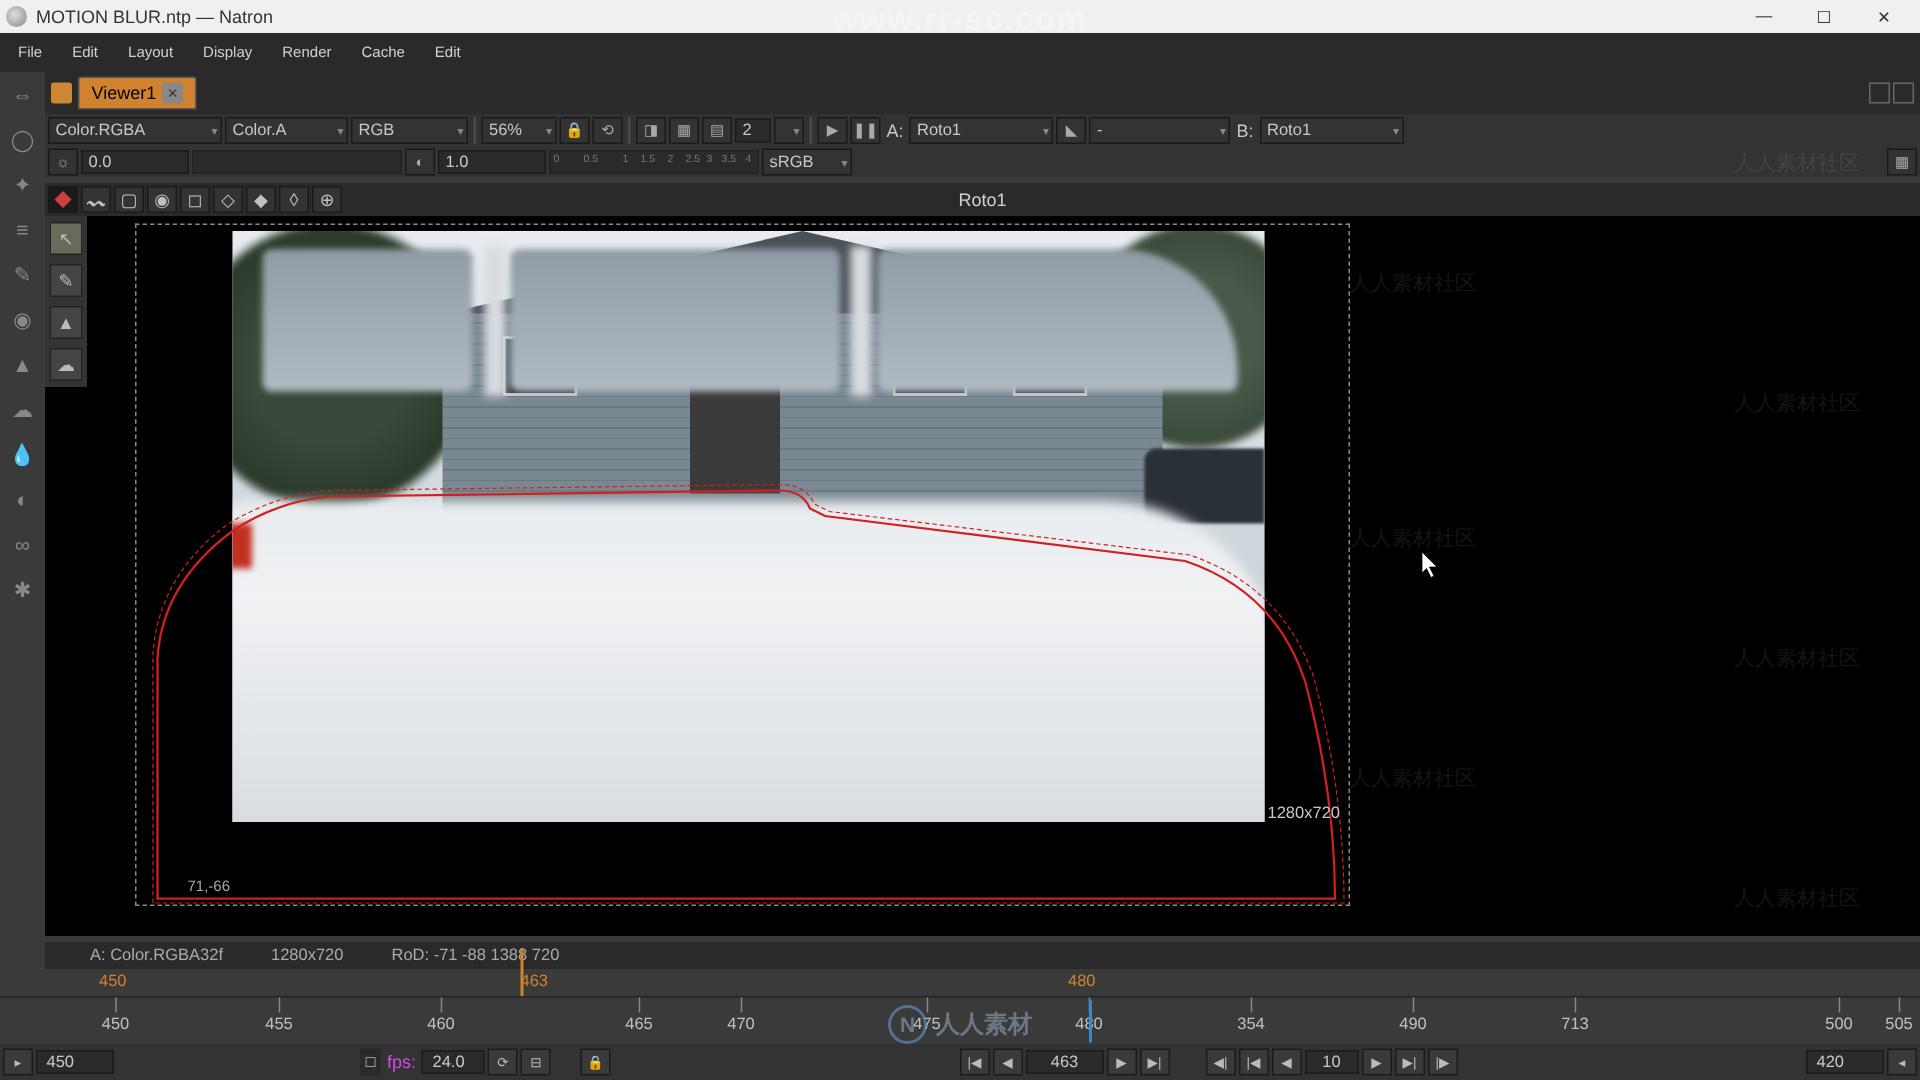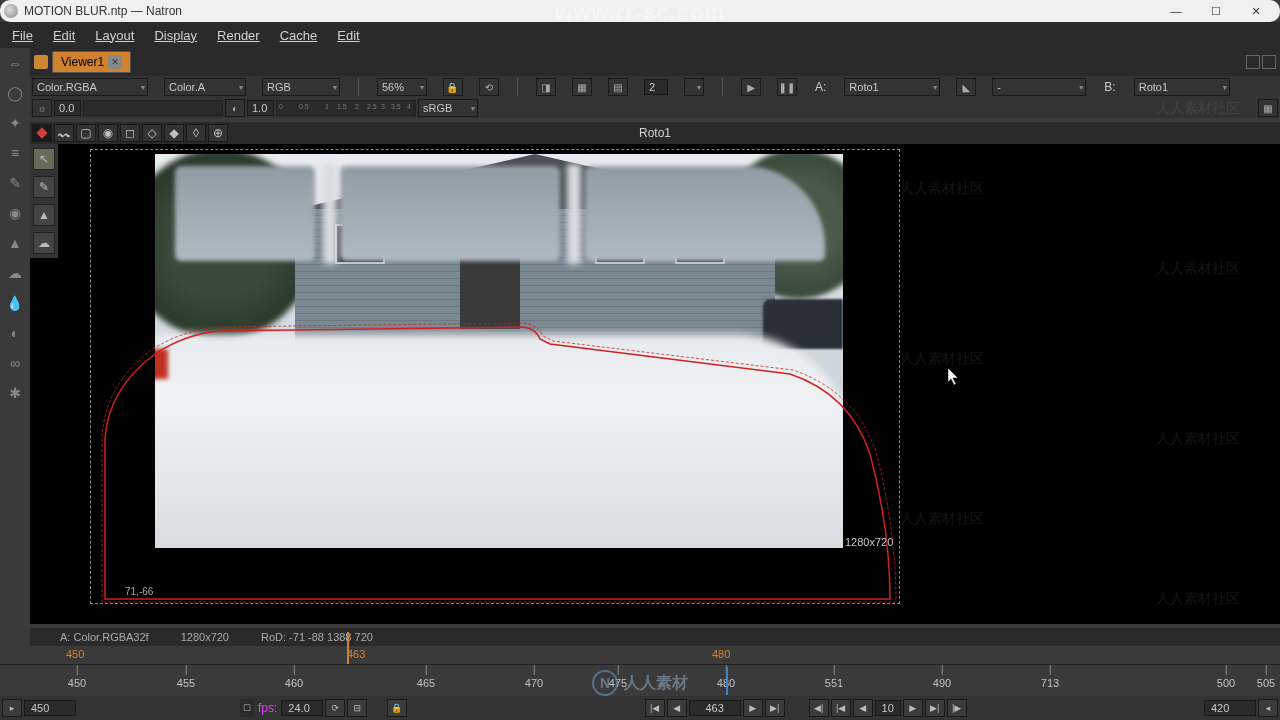--- a/index.html
+++ b/index.html
@@ -1,50 +1,50 @@
 <!DOCTYPE html>
 <html><head>
 <meta charset="utf-8">
 <style>
 * { margin: 0; padding: 0; box-sizing: border-box; font-family: "Segoe UI", Arial, sans-serif; }
 body { background: #3a3a3a; color: #c0c0c0; font-size: 12px; width: 1280px; height: 720px; overflow: hidden; position: relative; }
 
 
-.titlebar { height: 22px; background: #f0f0f0; display: flex; align-items: center; padding: 0 4px; color: #333; border-radius: 10px; }
+.titlebar { height: 22px; background: #f0f0f0; display: flex; align-items: center; padding: 0 4px; color: #333; }
 .titlebar .app-icon { width: 14px; height: 14px; border-radius: 50%; background: radial-gradient(circle at 40% 40%, #ddd, #888); margin-right: 6px; }
 .titlebar .title-text { flex: 1; font-size: 12px; }
 .win-controls { display: flex; gap: 0; }
 .win-btn { width: 40px; height: 22px; display: flex; align-items: center; justify-content: center; font-size: 11px; color: #333; }
 
 
 .menubar { height: 26px; background: #2a2a2a; display: flex; align-items: center; padding: 0 4px; gap: 4px; }
-.menubar .menu-item { padding: 4px 8px; color: #d0d0d0; font-size: 13px; text-decoration: underline; }
+.menubar .menu-item { padding: 4px 8px; color: #d0d0d0; font-size: 10px; }
 
 
 .sidebar-tools { position: absolute; left: 0; top: 48px; width: 30px; background: #3a3a3a; height: 400px; display: flex; flex-direction: column; gap: 8px; padding: 4px 2px; align-items: center; }
 .tool-icon { width: 22px; height: 22px; border-radius: 3px; display: flex; align-items: center; justify-content: center; font-size: 14px; color: #888; }
 
 
 .tabrow { position: absolute; left: 30px; top: 48px; right: 0; height: 28px; background: #2a2a2a; display: flex; align-items: center; padding: 0 4px; }
 .tab { background: #d0822f; color: #000; padding: 3px 8px 3px 8px; font-size: 12px; border-radius: 2px 2px 0 0; display: flex; align-items: center; gap: 4px; border: 1px solid #555; }
 .tab .close-x { width: 14px; height: 14px; background: #888; border-radius: 2px; display: flex; align-items: center; justify-content: center; font-size: 9px; color: #333; }
 .tab-leading { width: 14px; height: 14px; background: #cc8833; border-radius: 2px; margin-right: 4px; }
 .tabrow-right { margin-left: auto; display: flex; gap: 2px; }
 .tabrow-right .sq { width: 14px; height: 14px; border: 1px solid #666; }
 
 
-.viewer-bar1 { position: absolute; left: 30px; top: 76px; right: 0; height: 22px; background: #333; display: flex; align-items: center; gap: 16px; padding: 0 2px; }
+.viewer-bar1 { position: absolute; left: 30px; top: 76px; right: 0; height: 22px; background: #333; display: flex; align-items: center; gap: 2px; padding: 0 2px; }
 .dropdown { background: #333; border: 1px solid #1a1a1a; height: 18px; padding: 0 14px 0 4px; color: #c8c8c8; font-size: 11px; display: flex; align-items: center; position: relative; }
 .dropdown::after { content: "▾"; position: absolute; right: 2px; font-size: 8px; color: #888; }
 .vbtn { width: 20px; height: 18px; border: 1px solid #1a1a1a; background: #333; display: flex; align-items: center; justify-content: center; font-size: 10px; color: #aaa; }
 .vsep { width: 1px; height: 18px; background: #555; margin: 0 2px; }
 
 
 .viewer-bar2 { position: absolute; left: 30px; top: 98px; right: 0; height: 20px; background: #333; display: flex; align-items: center; gap: 2px; padding: 0 2px; }
-.numfield { background: #2a2a2a; border: 1px solid #1a1a1a; color: #c8c8c8; height: 16px; padding: 0 4px; font-size: 11px; width: 27px; display: flex; align-items: center; }
+.numfield { background: #2a2a2a; border: 1px solid #1a1a1a; color: #c8c8c8; height: 16px; padding: 0 4px; font-size: 11px; width: 72px; display: flex; align-items: center; }
 .ruler-mini { flex: 0 0 140px; height: 16px; border: 1px solid #222; background: #2a2a2a; position: relative; font-size: 7px; color: #777; }
 
 
 .roto-toolbar { position: absolute; left: 30px; top: 122px; right: 0; height: 22px; background: #2a2a2a; display: flex; align-items: center; justify-content: center; gap: 2px; padding: 0 2px; }
 .roto-tools-left { position: absolute; left: 2px; display: flex; gap: 2px; }
 .roto-tool { width: 20px; height: 18px; border: 1px solid #1a1a1a; background: #333; display: flex; align-items: center; justify-content: center; }
 .roto-tool.active { background: #1a1a1a; }
 .roto-title { color: #d0d0d0; font-size: 12px; }
 
 
@@ -277,24 +277,24 @@
     </div>
   <div class="tl-marker" id="tl-playhead" style="left: 347px;"></div>
 </div>
 
 <div class="timeline-ruler">
   <div id="tl-ticks">
       <div class="tl-tick" style="left: 77px;">450</div>
       <div class="tl-tick" style="left: 186px;">455</div>
       <div class="tl-tick" style="left: 294px;">460</div>
       <div class="tl-tick" style="left: 426px;">465</div>
-      <div class="tl-tick" style="left: 534px;">470</div>
+      <div class="tl-tick" style="left: 494px;">470</div>
       <div class="tl-tick" style="left: 618px;">475</div>
       <div class="tl-tick" style="left: 726px;">480</div>
-      <div class="tl-tick" style="left: 834px;">551</div>
+      <div class="tl-tick" style="left: 834px;">354</div>
       <div class="tl-tick" style="left: 942px;">490</div>
       <div class="tl-tick" style="left: 1050px;">713</div>
       <div class="tl-tick" style="left: 1226px;">500</div>
       <div class="tl-tick" style="left: 1266px;">505</div>
     </div>
   <div class="tl-marker-blue" id="tl-blue" style="left: 726px;"></div>
 </div>
 
 <div class="playbar">
   <div class="play-btn">▸</div>
@@ -310,21 +310,21 @@
   <div style="flex:1"></div>
   <div class="play-btn">|◀</div>
   <div class="play-btn">◀</div>
   <div class="frame-field" style="width:52px;text-align:center;justify-content:center">463</div>
   <div class="play-btn">▶</div>
   <div class="play-btn">▶|</div>
   <div style="width:20px"></div>
   <div class="play-btn">◀|</div>
   <div class="play-btn">|◀</div>
   <div class="play-btn">◀</div>
-  <div class="frame-field" style="width:26px;text-align:center;justify-content:center">10</div>
+  <div class="frame-field" style="width:36px;text-align:center;justify-content:center">10</div>
   <div class="play-btn">▶</div>
   <div class="play-btn">▶|</div>
   <div class="play-btn">|▶</div>
   <div style="flex:1"></div>
   <div class="frame-field" style="width:52px">420</div>
   <div class="play-btn">◂</div>
 </div>
 
 <div class="watermark-top">www.rr-sc.com</div>
 <div class="wm-side" style="right:40px;top:100px">人人素材社区</div>

